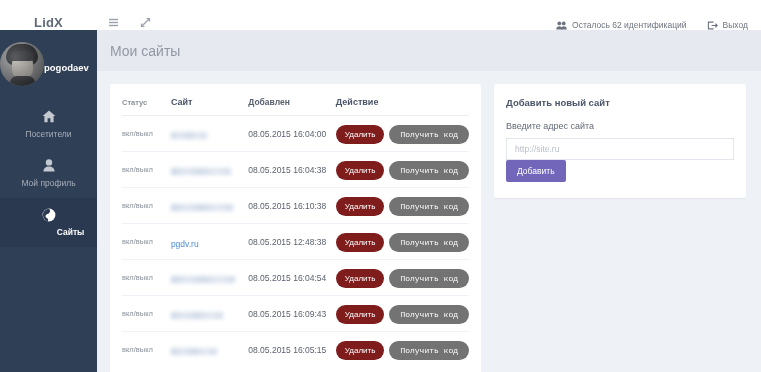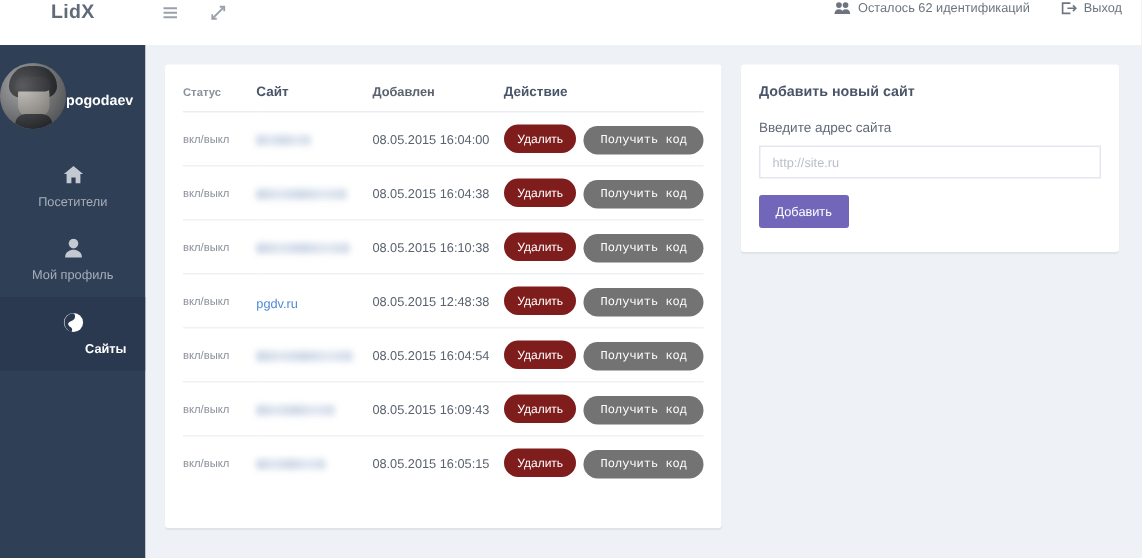--- a/index.html
+++ b/index.html
@@ -9,21 +9,21 @@
     overflow: hidden;
     font-family: "Liberation Sans", sans-serif;
     background: #eef1f6;
   }
   #app { position: relative; width: 761px; height: 372px; }
 
   
   .topbar {
     position: absolute; top: 0; left: 0; right: 0; height: 30px;
     background: #ffffff;
-    display: flex; align-items: flex-start;
+    display: flex; align-items: flex-end;
   }
   .brand {
     width: 97px; text-align: center;
     font-size: 13px; font-weight: bold; color: #616a78;
     letter-spacing: .2px;
   }
   .topbar-icons { display: flex; align-items: center; gap: 16px; margin-left: 8px; }
   .ic-btn {
     width: 16px; height: 16px; display: flex; align-items: center;
     justify-content: center; color: #9aa1ac; cursor: pointer;
@@ -131,21 +131,21 @@
   .add-title { font-size: 9.5px; font-weight: bold; color: #4a5568; }
   .add-label { margin-top: 13px; font-size: 9px; color: #626a77; }
   .add-input {
     margin-top: 7px; width: 100%; height: 22px; padding: 0 8px;
     border: 1px solid #e3e7ed; border-radius: 0;
     font-size: 8.5px; color: #5a626e; background: #fff;
     font-family: "Liberation Sans", sans-serif; outline: none;
   }
   .add-input::placeholder { color: #b9bec7; }
   .btn-add {
-    margin-top: 11px; background: #7266ba; color: #fff; border: none;
+    margin-top: 0; background: #7266ba; color: #fff; border: none;
     border-radius: 2px; padding: 6px 11px; font-size: 8.5px; cursor: pointer;
     font-family: "Liberation Sans", sans-serif;
   }
 </style>
 </head>
 <body>
 
 <div id="app">
 
   <div class="topbar">
@@ -231,20 +231,23 @@
             <circle cx="7" cy="7" r="6.4"></circle>
             <path d="M7 .8c1.6 1.3 1.2 3.1.2 4.2-1 1.1-3 1.1-3.6 2.4-.6 1.3.8 2.3 1.8 3 1 .7.9 2 .2 2.9C3.3 12.7 1 10.1 1 7 1 3.7 3.6.9 7 .8z" fill="#2a3950"></path>
           </svg>
         </div>
         <div class="nav-label">Сайты</div>
       </div>
     </div>
   </div>
 
   <div class="content">
+    <div class="page-head">
+      <div class="page-title">Мои сайты</div>
+    </div>
 
     <div class="cols">
 
       <div class="card table-card">
         <table>
           <thead>
             <tr>
               <th class="c-status">Статус</th>
               <th class="c-site">Сайт</th>
               <th class="c-date">Добавлен</th>

